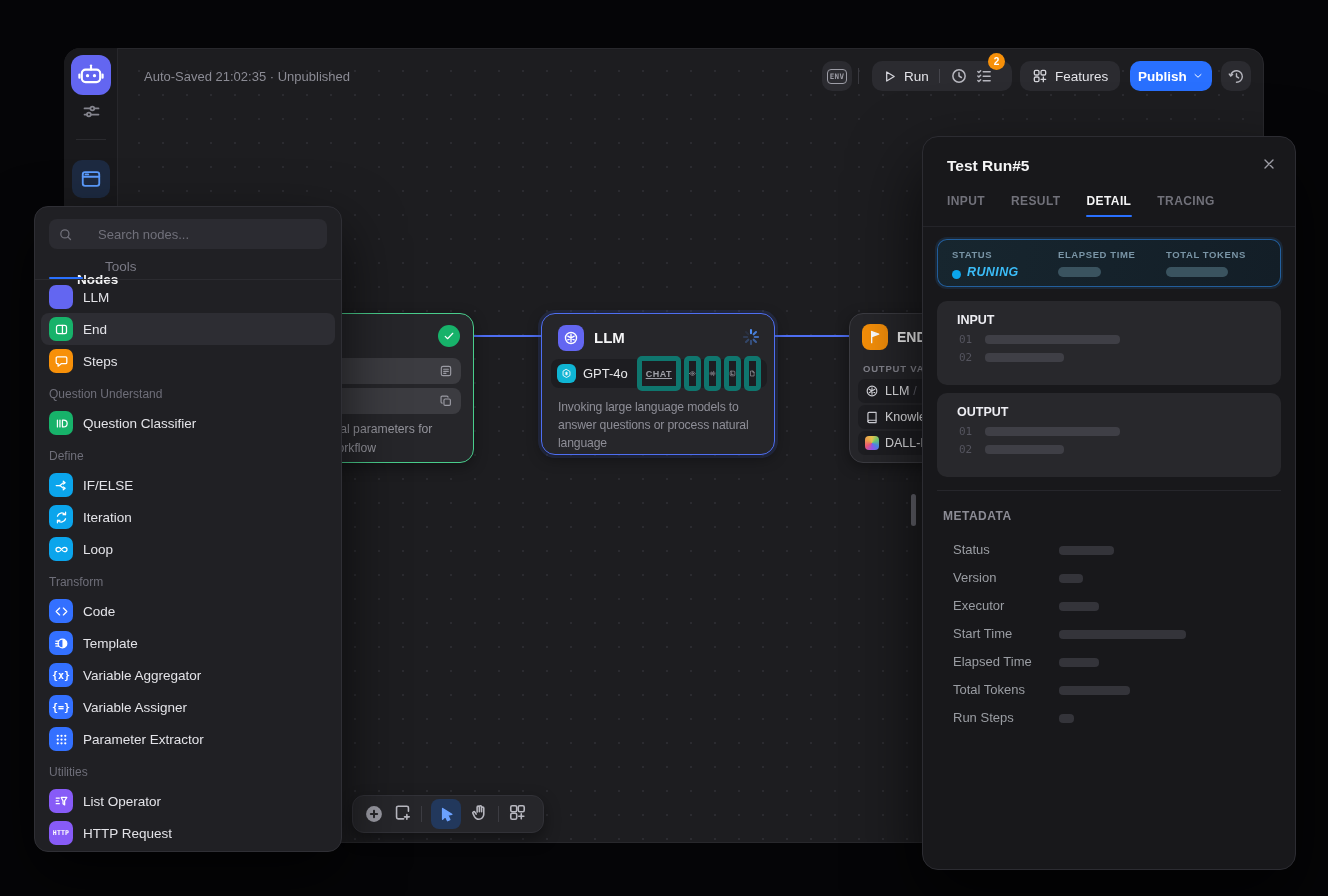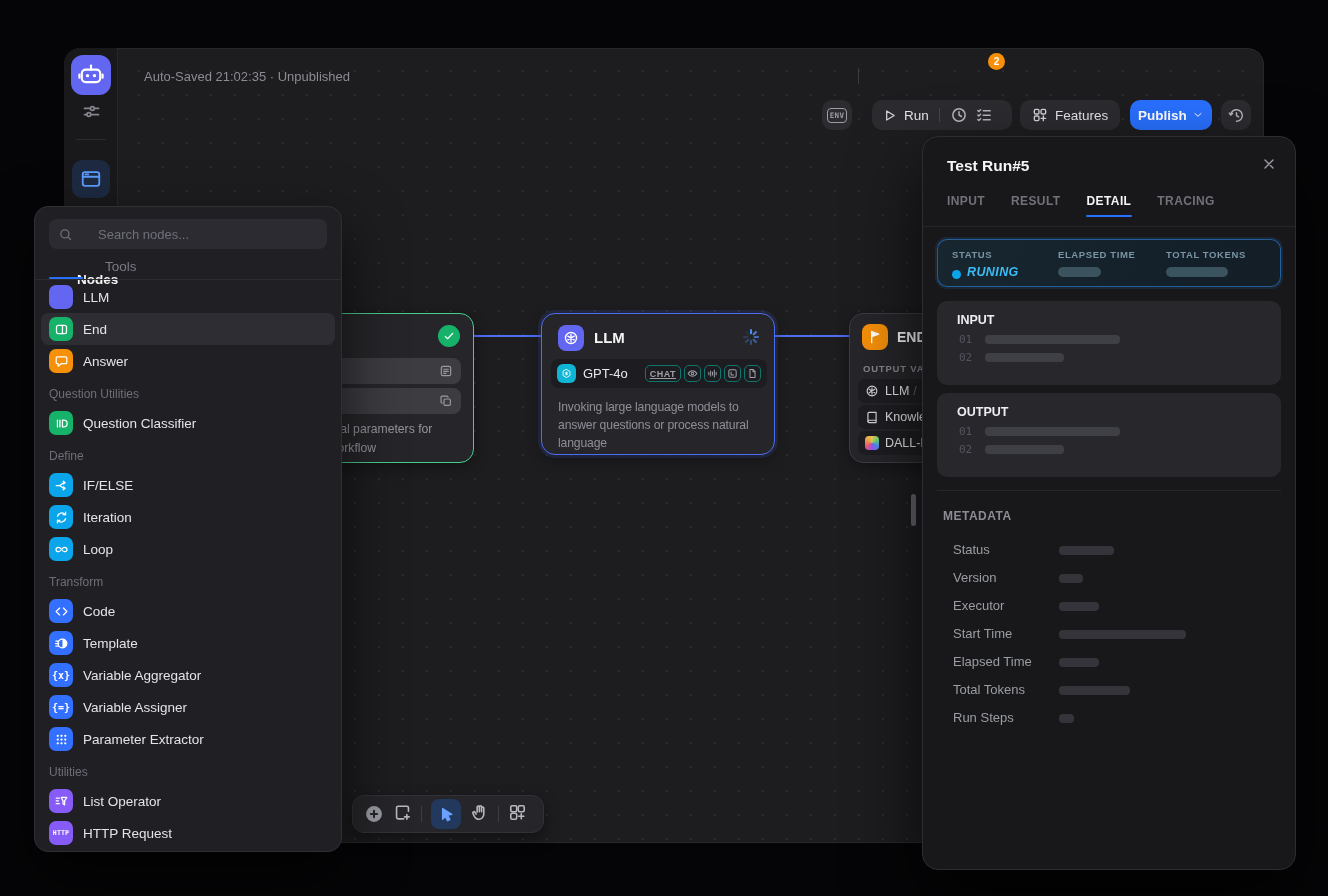--- a/index.html
+++ b/index.html
@@ -18,21 +18,21 @@
   .sidebar{left:64px;top:48px;width:54px;height:795px;background:#19191c;border-right:1px solid #27272b;border-radius:16px 0 0 16px;z-index:1;box-sizing:border-box;}
   .app-icon{left:71px;top:55px;width:40px;height:40px;border-radius:12px;background:#6366f1;color:#fff;z-index:2;}
   .app-icon .ic{width:26px;height:26px;margin:7px;}
   .side-btn{color:#84848d;z-index:2;}
   .side-div{left:76px;top:139px;width:30px;height:1px;background:#2a2a2e;z-index:2;}
   .win-btn{left:72px;top:160px;width:38px;height:38px;border-radius:10px;background:#1d2a41;color:#5c9dff;z-index:2;}
   .win-btn .ic{width:22px;height:22px;margin:8px;}
 
   
   .autosave{left:144px;top:69px;font-size:13px;color:#8b8b94;z-index:2;}
-  .tb-btn{top:61px;height:30px;border-radius:10px;background:#2b2b30;color:#d4d4da;display:flex;align-items:center;z-index:2;box-sizing:border-box;margin-top:39px;}
+  .tb-btn{top:61px;height:30px;border-radius:10px;background:#2b2b30;color:#d4d4da;display:flex;align-items:center;z-index:2;box-sizing:border-box;}
   .env-btn{left:822px;width:30px;justify-content:center;}
   .env-chip{border:1.5px solid #9d9da6;border-radius:4px;color:#9d9da6;font-size:7.5px;font-weight:bold;padding:2px 2px;letter-spacing:.3px;font-family:"DejaVu Sans Mono",monospace;}
   .tb-div{left:858px;top:68px;width:1px;height:16px;background:#3a3a40;z-index:2;}
   .run-group{left:872px;width:140px;padding:0 10px;gap:7px;}
   .run-group .lbl{font-size:13.5px;color:#e3e3e8;}
   .grp-div{width:1px;height:14px;background:#45454c;margin:0 3px;}
   .badge{left:988px;top:53px;width:17px;height:17px;border-radius:50%;background:#f79009;color:#fff;font-size:10px;font-weight:bold;
     display:flex;align-items:center;justify-content:center;z-index:3;}
   .features-btn{left:1020px;padding:0 12px;gap:7px;}
   .features-btn .lbl{font-size:13.5px;color:#e3e3e8;}
@@ -54,21 +54,21 @@
   .node-head-icon .ic{width:16px;height:16px;margin:5px;}
   .node-title{font-weight:bold;color:#f5f5f6;}
   .spinner{right:13px;top:13px;width:20px;height:20px;color:#4e8df5;animation:spin 1s steps(8) infinite;}
   @keyframes spin{to{transform:rotate(360deg);}}
   .model-row{left:9px;top:45px;width:216px;height:29px;background:#1d1d21;border-radius:8px;display:flex;align-items:center;padding:0 6px;box-sizing:border-box;}
   .openai-icon{width:19px;height:19px;border-radius:6px;background:#0fb5d4;color:#fff;flex:none;}
   .openai-icon .ic{width:13px;height:13px;margin:3px;}
   .openai-icon .ic svg{stroke-width:1.6;}
   .model-name{font-size:13px;color:#e8e8ea;margin-left:7px;}
   .badges{margin-left:auto;display:flex;gap:3px;align-items:center;}
-  .pill{border:1px solid #0f766e;border-radius:5px;height:17px;box-sizing:border-box;display:flex;align-items:center;justify-content:center;color:#9fa0a8;text-decoration:underline;}
+  .pill{border:5px solid #0f766e;border-radius:5px;height:35px;box-sizing:border-box;display:flex;align-items:center;justify-content:center;color:#9fa0a8;text-decoration:underline;}
   .pill.txt{font-size:9px;font-weight:bold;letter-spacing:.5px;padding:0 4px;}
   .pill.icn{width:17px;}
   .pill.icn .ic{width:11px;height:11px;}
   .pill.icn .ic svg{stroke-width:2.2;}
   .llm-desc{left:16px;top:84px;width:206px;font-size:12.2px;letter-spacing:-.15px;color:#8e8e97;line-height:18px;}
 
   .node-end{left:849px;top:313px;width:240px;height:150px;border:1px solid #3c3c42;}
   .out-label{left:13px;top:49px;font-size:9.5px;font-weight:bold;letter-spacing:.8px;color:#85858e;white-space:nowrap;}
   .end-row{position:absolute;left:8px;width:226px;height:24px;background:#1e1e22;border-radius:7px;display:flex;align-items:center;padding:0 7px;box-sizing:border-box;white-space:nowrap;}
   .end-row .ic{width:14px;height:14px;color:#d4d4da;flex:none;margin-right:6px;}
@@ -448,23 +448,23 @@
         <span class="lbl">End</span>
       </div>
       <div class="picker-item">
         <span class="picker-icon" style="background: rgb(247, 144, 9);">
           <span class="ic">
             <svg viewBox="0 0 24 24">
               <path d="M5.5 4.5h13a2 2 0 0 1 2 2v7a2 2 0 0 1-2 2h-7l-5 4v-4h-1a2 2 0 0 1-2-2v-7a2 2 0 0 1 2-2z"></path>
             </svg>
           </span>
         </span>
-        <span class="lbl">Answer</span>
-      </div>
-      <div class="picker-header">Question Utilities</div>
+        <span class="lbl">Steps</span>
+      </div>
+      <div class="picker-header">Question Understand</div>
       <div class="picker-item">
         <span class="picker-icon" style="background: rgb(23, 178, 106);">
           <span class="ic">
             <svg viewBox="0 0 24 24">
               <path d="M5.5 6.5v11M9.5 6.5v11"></path>
               <path d="M13.5 6.5h2a5.5 5.5 0 0 1 0 11h-2z"></path>
             </svg>
           </span>
         </span>
         <span class="lbl">Question Classifier</span>

